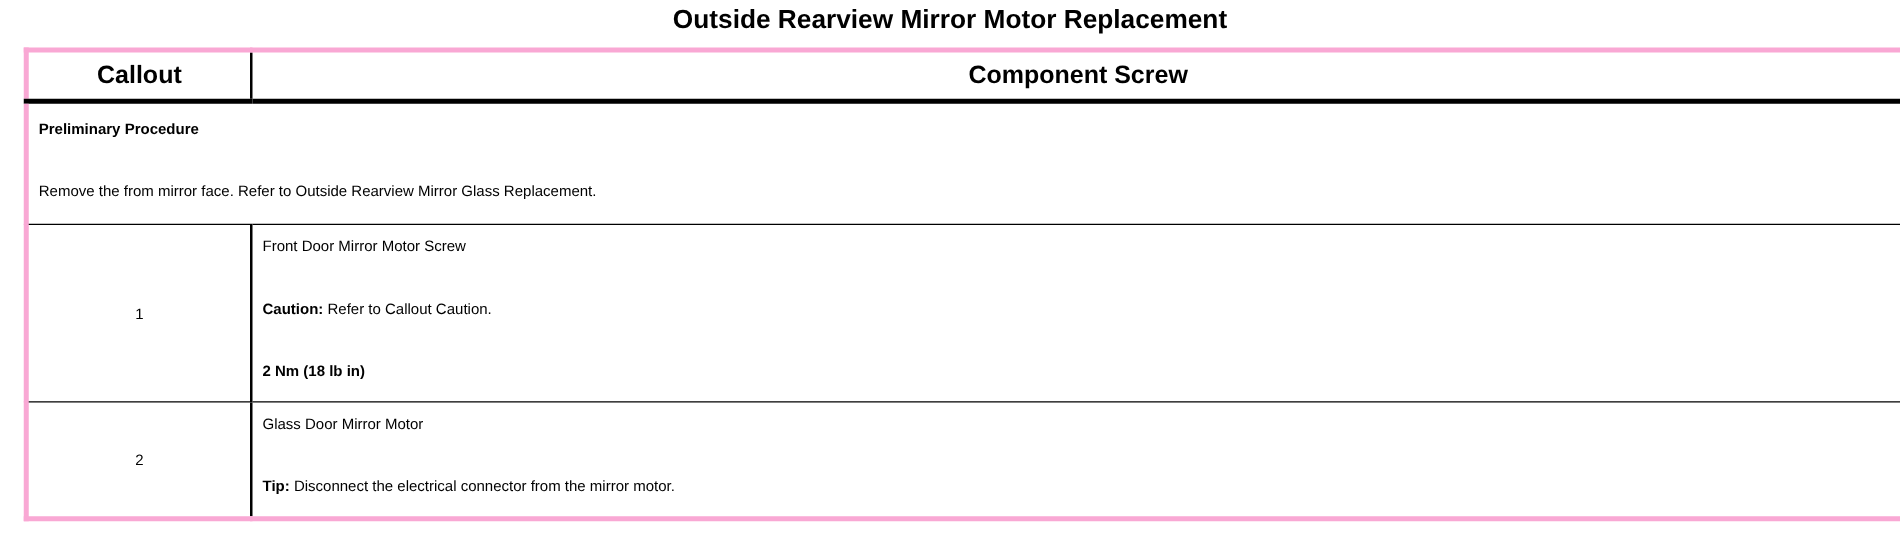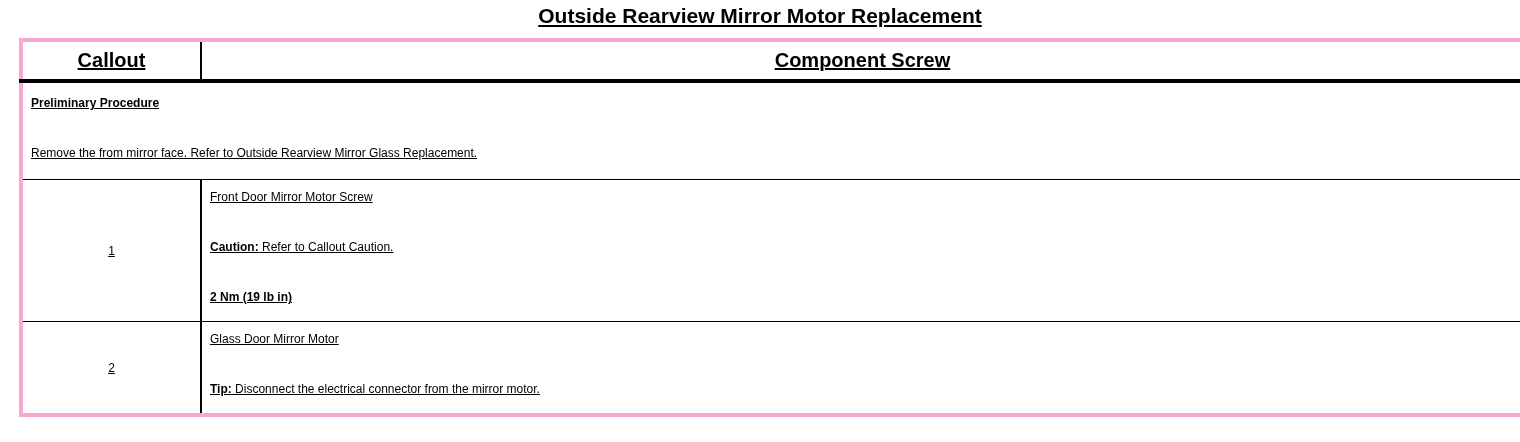--- a/index.html
+++ b/index.html
@@ -9,21 +9,20 @@
     width: 1520px;
     height: 442px;
     overflow: hidden;
     font-family: "Liberation Sans", "DejaVu Sans", sans-serif;
     color: #000000;
   }
   .page {
     width: 1520px;
     height: 442px;
     position: relative;
-    text-decoration: underline;
   }
   .doc-title {
     margin: 0;
     padding-top: 4px;
     text-align: center;
     font-size: 21px;
     font-weight: bold;
     line-height: 24px;
   }
   table.component-table {
@@ -94,21 +93,21 @@
           <p class="cell-line bold">Preliminary Procedure</p>
           <p class="cell-line">Remove the from mirror face. Refer to Outside Rearview Mirror Glass Replacement.</p>
         </td>
       </tr>
 
       <tr>
         <td class="callout-cell">1</td>
         <td class="component-cell">
           <p class="cell-line">Front Door Mirror Motor Screw</p>
           <p class="cell-line"><span class="bold">Caution:</span><span> Refer to Callout Caution.</span></p>
-          <p class="cell-line bold">2 Nm (19 lb in)</p>
+          <p class="cell-line bold">2 Nm (18 lb in)</p>
         </td>
       </tr>
 
       <tr>
         <td class="callout-cell">2</td>
         <td class="component-cell">
           <p class="cell-line">Glass Door Mirror Motor</p>
           <p class="cell-line"><span class="bold">Tip:</span><span> Disconnect the electrical connector from the mirror motor.</span></p>
         </td>
       </tr>

